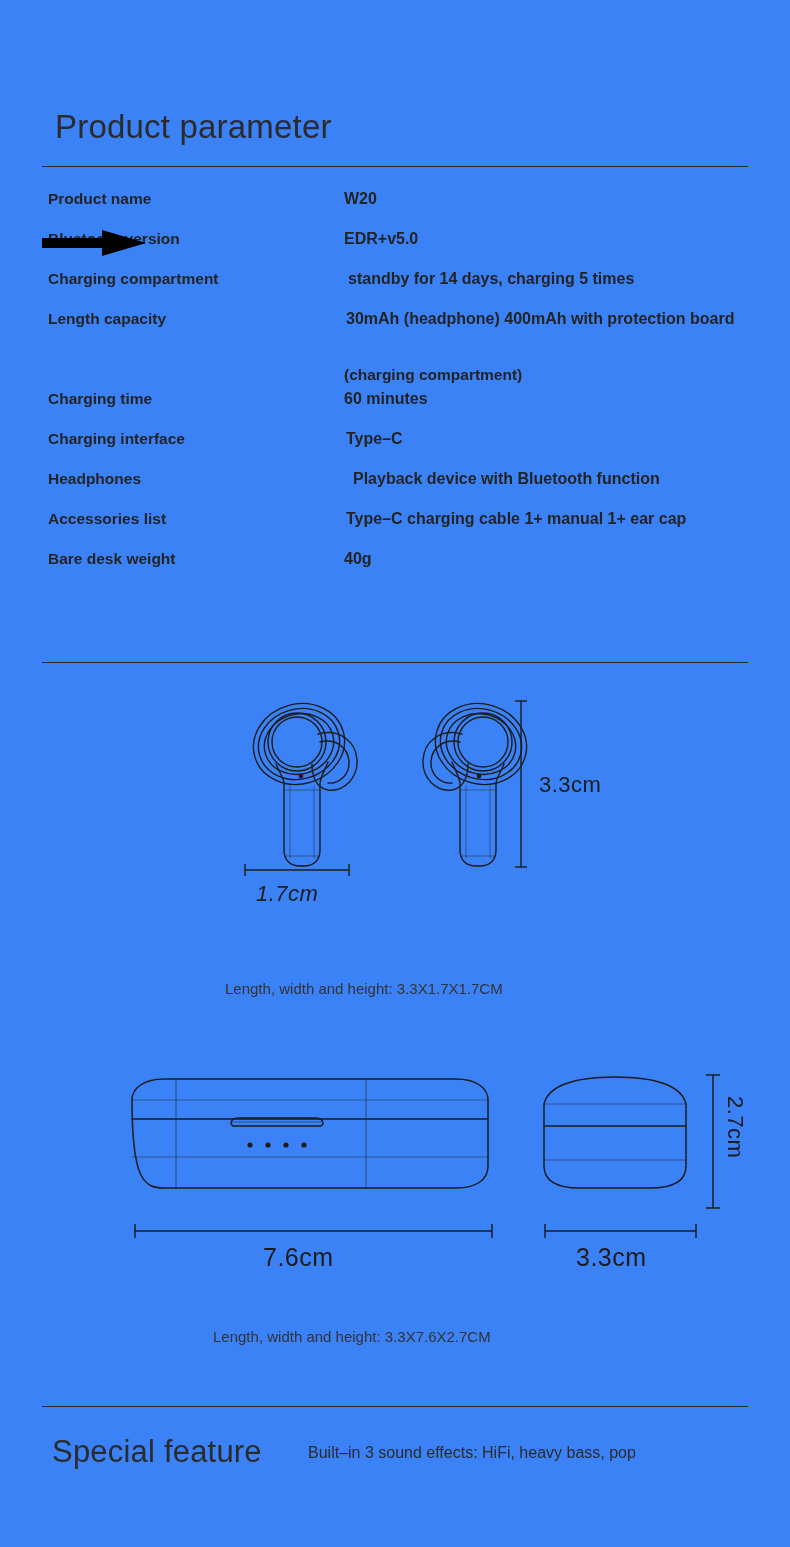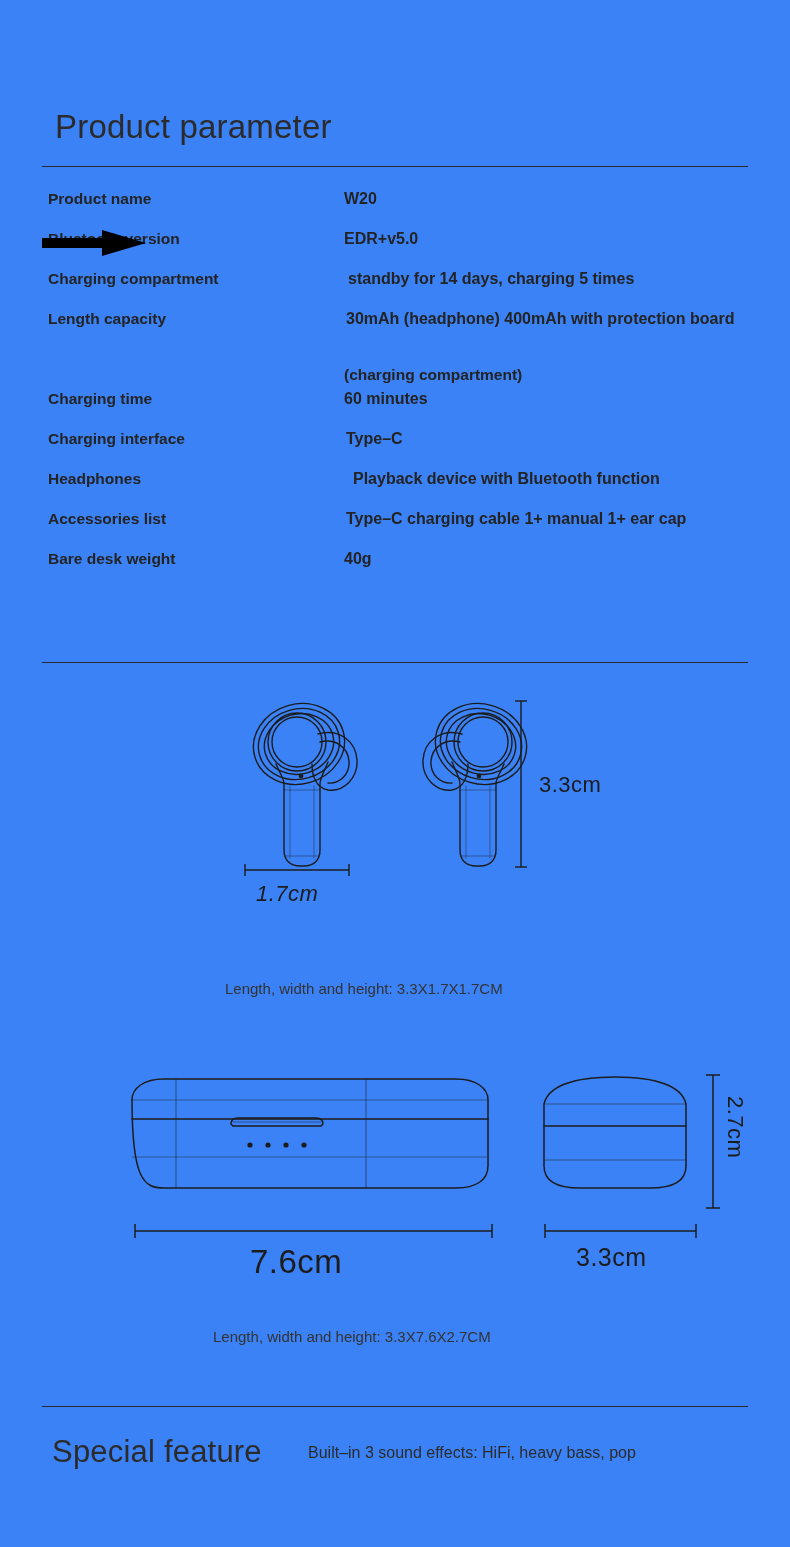--- a/index.html
+++ b/index.html
@@ -329,21 +329,21 @@
 
   <div class="diagram" style="left:134px; top:1222px;">
     <svg width="362" height="18" viewBox="0 0 362 18">
       <g stroke="#1c1c1c" stroke-width="1.5" fill="none">
         <line x1="1" y1="2" x2="1" y2="16"></line>
         <line x1="358" y1="2" x2="358" y2="16"></line>
         <line x1="1" y1="9" x2="358" y2="9"></line>
       </g>
     </svg>
   </div>
-  <div class="dim-label" style="left:250px; top:1243px; font-size:33px;">7.6cm</div>
+  <div class="dim-label" style="left:263px; top:1243px; font-size:25px;">7.6cm</div>
 
   <div class="diagram" style="left:544px; top:1222px;">
     <svg width="156" height="18" viewBox="0 0 156 18">
       <g stroke="#1c1c1c" stroke-width="1.5" fill="none">
         <line x1="1" y1="2" x2="1" y2="16"></line>
         <line x1="152" y1="2" x2="152" y2="16"></line>
         <line x1="1" y1="9" x2="152" y2="9"></line>
       </g>
     </svg>
   </div>

